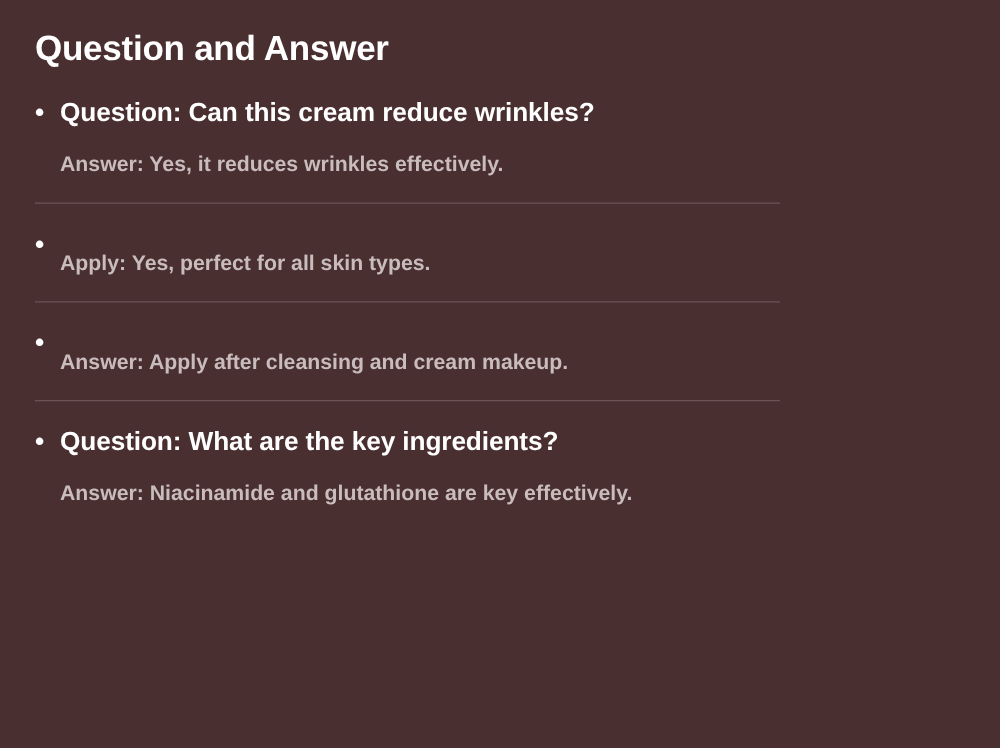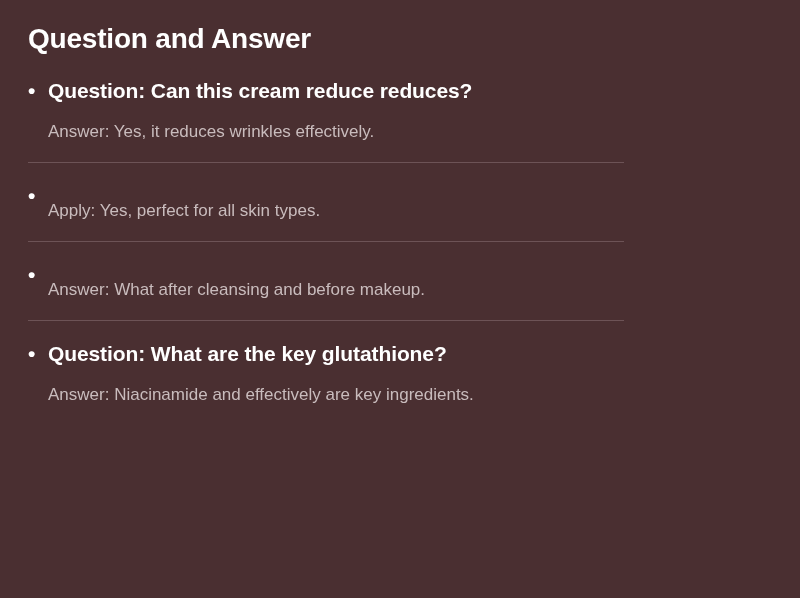--- a/index.html
+++ b/index.html
@@ -58,59 +58,59 @@
     top: 0;
     width: 16px;
     color: #ffffff;
     font-size: 21px;
     line-height: 26px;
     display: inline-block;
   }
   .qa-answer {
     color: #c9bcbd;
     font-size: 17px;
-    font-weight: normal;
+    font-weight: bold;
     line-height: 22px;
     padding-left: 20px;
     margin-top: 17px;
   }
 </style>
 </head>
 <body>
 
 <div class="panel">
 
   <h1 class="page-title">Question and Answer</h1>
 
   <ul class="qa-list">
 
     <li class="qa-item">
       <div class="qa-question">
         <span class="bullet-icon">•</span>
-        <span>Question: Can this cream reduce reduces?</span>
+        <span>Question: Can this cream reduce wrinkles?</span>
       </div>
       <div class="qa-answer">Answer: Yes, it reduces wrinkles effectively.</div>
     </li>
 
     <li class="qa-item">
       <div class="qa-question">
         <span class="bullet-icon">•</span>
       </div>
       <div class="qa-answer">Apply: Yes, perfect for all skin types.</div>
     </li>
 
     <li class="qa-item">
       <div class="qa-question">
         <span class="bullet-icon">•</span>
       </div>
-      <div class="qa-answer">Answer: What after cleansing and before makeup.</div>
+      <div class="qa-answer">Answer: Apply after cleansing and cream makeup.</div>
     </li>
 
     <li class="qa-item">
       <div class="qa-question">
         <span class="bullet-icon">•</span>
-        <span>Question: What are the key glutathione?</span>
+        <span>Question: What are the key ingredients?</span>
       </div>
-      <div class="qa-answer">Answer: Niacinamide and effectively are key ingredients.</div>
+      <div class="qa-answer">Answer: Niacinamide and glutathione are key effectively.</div>
     </li>
 
   </ul>
 </div>
 
 </body></html>

